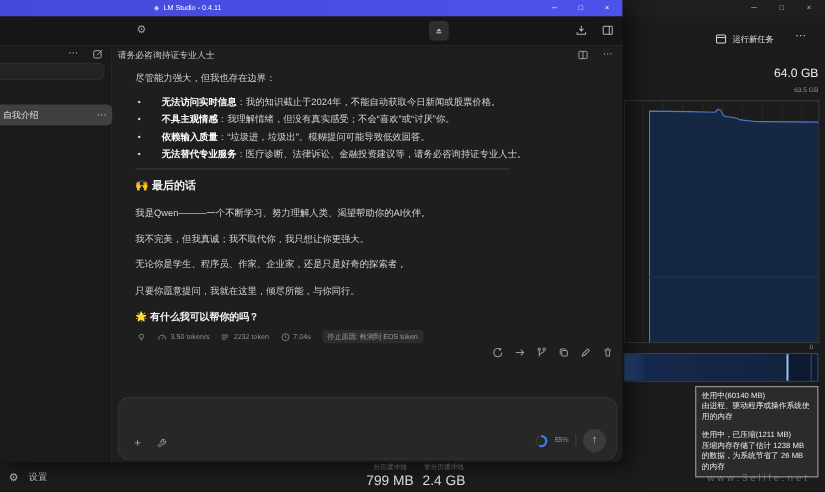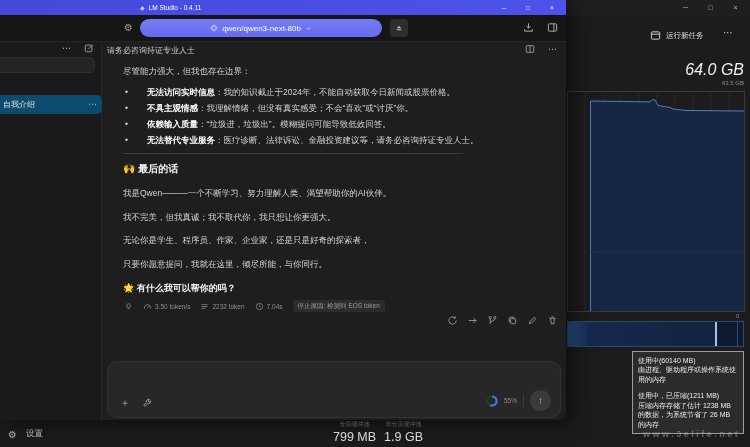--- a/index.html
+++ b/index.html
@@ -9,21 +9,21 @@
   svg { display:block; }
 
   
   .tm-titlebar { position:absolute; left:566px; top:0; right:0; height:16px; background:#1f1f1f; }
   .tm-controls { position:absolute; right:2px; top:0; height:16px; display:flex; }
   .tm-controls span { width:25px; text-align:center; line-height:16px; font-size:7px; color:#bdbdbd; cursor:default; }
   .tm-run { position:absolute; left:650px; top:30px; display:flex; align-items:center; gap:5px;
             font-size:7.5px; color:#e3e3e3;text-align:center; }
   .tm-run svg { color:#d9d9d9; }
   .tm-more { position:absolute; left:723px; top:27px; color:#cccccc; font-size:10px; letter-spacing:1px; }
-  .tm-total { position:absolute; right:6px; top:61px; font-size:16px; color:#f0f0f0;font-style:italic; }
+  .tm-total { position:absolute; right:6px; top:61px; font-size:11px; color:#f0f0f0; }
   .tm-scale { position:absolute; right:6px; top:80px; font-size:6px; color:#8f8f8f; }
   .tm-graph { position:absolute; left:567px; top:91px; width:178px; height:221px; }
   .tm-zero  { position:absolute; left:736px; top:313px; font-size:6px; color:#8f8f8f; }
   .tm-bar { position:absolute; left:567px; top:321px; width:177px; height:26px;
             border:1px solid #2e4a6e; background:#0e1930; }
   .tm-bar .fill { position:absolute; left:0; top:0; bottom:0; width:84%;
             background:linear-gradient(90deg,#2d5590 0%,#16294d 14%,#12233f 100%); }
   .tm-bar .divider { position:absolute; left:84%; top:0; bottom:0; width:2px; background:#9fc3ee; }
   .tm-bar .seg2 { position:absolute; left:calc(84% + 2px); width:12%; top:0; bottom:0;
             background:#0d1a30; border-right:1px solid #2e4a6e; }
@@ -31,21 +31,21 @@
             border:1px solid #9c9c9c; padding:4px 5px; font-size:7px; line-height:1.35;
             color:#ededed; z-index:8; }
   .tm-tooltip .block + .block { margin-top:7px; }
   .tm-pools { position:absolute; left:333px; top:420px; display:flex; gap:8px; }
   .pool { text-align:center; }
   .pool .label { font-size:6px; color:#8a8a8a; white-space:nowrap; }
   .pool .value { font-size:12.5px; color:#e9e9e9; margin-top:1px; white-space:nowrap; }
   .tm-settings { position:absolute; left:8px; top:428px; display:flex; align-items:center; gap:9px;
             color:#c8c8c8; font-size:8.5px; }
   .tm-settings .gear { font-size:10px; color:#bababa; }
-  .watermark { position:absolute; left:643px; top:429px; font-size:9px; font-weight:bold;
+  .watermark { position:absolute; left:643px; top:429px; font-size:9px; font-weight:normal;
             letter-spacing:2.5px; color:rgba(160,160,160,.55); z-index:9; white-space:nowrap; }
 
   
   .lm { position:absolute; left:0; top:0; width:566px; height:420px; background:#1d1d1d; z-index:5;
         box-shadow:6px 4px 22px rgba(0,0,0,.6); border-radius:0 0 8px 0; overflow:hidden; }
   .lm-titlebar { position:absolute; left:0; top:0; right:0; height:15px;
         background:linear-gradient(90deg,#4549db,#4d52ea); }
   .lm-title { position:absolute; left:140px; top:0; height:15px; display:flex; align-items:center; gap:4px;
         font-size:6.5px; color:#ffffff; }
   .lm-title .gem { color:#c9ccff; font-size:6px; }
@@ -60,41 +60,41 @@
   .eject-btn { position:absolute; left:390px; top:4px; width:18px; height:18px; border-radius:4px;
         background:#2e2e2e; display:flex; align-items:center; justify-content:center; color:#c0c0c0; }
   .tb-right { position:absolute; right:8px; top:7px; display:flex; gap:13px; color:#b8b8b8; }
 
   .lm-sidebar { position:absolute; left:0; top:42px; width:102px; bottom:0; background:#1a1a1a;
         border-right:1px solid #282828; }
   .sb-top { position:absolute; top:1px; right:7px; display:flex; gap:12px; align-items:center; color:#b5b5b5; }
   .sb-top .dots { font-size:9px; letter-spacing:1px; }
   .sb-search { position:absolute; left:-6px; top:15px; width:101px; height:16px; background:#242424;
         border:1px solid #2f2f2f; border-radius:6px; }
-  .sb-item { position:absolute; left:0; top:53px; width:102px; height:19px; background:#0c4a6e;
+  .sb-item { position:absolute; left:0; top:53px; width:102px; height:19px; background:#404040;
         border-radius:0 5px 5px 0; }
   .sb-item .txt { position:absolute; left:3px; top:0; line-height:19px; font-size:8px; color:#e2e2e2; white-space:nowrap; }
   .sb-item .more { position:absolute; right:5px; top:0; line-height:19px; font-size:9px; color:#b0b0b0; }
 
   .lm-chat { position:absolute; left:103px; top:42px; right:0; bottom:0; background:#1e1e1e; }
   .chat-title { position:absolute; left:4px; top:3px; font-size:8px; color:#c9c9c9; }
   .ch-icons { position:absolute; right:9px; top:2px; display:flex; gap:13px; align-items:center; color:#a8a8a8; }
   .ch-icons .dots { font-size:9px; }
 
   .msg { position:absolute; left:20px; top:0; width:350px; font-size:8.5px; color:#d4d4d4; }
   .msg b { color:#ffffff;margin-left:11px; }
   .msg-intro { position:absolute; top:24px; white-space:nowrap; }
   .msg-bullets { position:absolute; top:42px; }
   .bullet { position:relative; padding-left:13px; line-height:16px; white-space:nowrap; }
   .bullet .dot { position:absolute; left:2px; color:#cfcfcf; }
   .msg-hr { position:absolute; top:111px; width:340px; border-top:1px solid #3c3c3c; }
   .msg-heading { position:absolute; top:120px; font-size:10px; font-weight:bold; color:#f3f3f3; white-space:nowrap; }
   .msg-paras { position:absolute; top:146px; }
   .msg-paras p { line-height:10px; margin-bottom:13.5px; white-space:nowrap; }
-  .msg-closing { position:absolute; top:240px; font-size:9px; font-weight:bold; color:#f3f3f3; white-space:nowrap; }
+  .msg-closing { position:absolute; top:240px; font-size:9px; font-weight:bold; color:#f3f3f3; white-space:nowrap;font-family:Liberation Serif, serif; }
   .msg-stats { position:absolute; top:258px; left:1px; display:flex; gap:10px; align-items:center;
         font-size:6.5px; color:#8f8f8f; white-space:nowrap; }
   .stat { display:flex; align-items:center; gap:3px; }
   .stop-chip { background:#2c2c2c; border-radius:3px; padding:1.5px 5px; color:#9a9a9a; }
   .msg-actions { position:absolute; top:273px; right:-85px; display:flex; gap:9px; color:#9a9a9a; }
   .msg-actions .icon-btn { width:11px; height:11px; }
 
   .input-box { position:absolute; left:4px; right:5px; top:319px; height:57px; background:#272727;
         border:1px solid #333333; border-radius:10px; }
   .input-box input { position:absolute; left:10px; top:8px; width:300px; background:transparent; border:none;
@@ -172,21 +172,21 @@
     </div>
   </div>
 
   <div class="tm-pools">
       <div class="pool">
         <div class="label">分页缓冲池</div>
         <div class="value">799 MB</div>
       </div>
       <div class="pool">
         <div class="label">非分页缓冲池</div>
-        <div class="value">1.9 GB</div>
+        <div class="value">2.4 GB</div>
       </div>
     </div>
 
   <div class="tm-settings">
     <span class="gear">⚙</span>
     <span>设置</span>
   </div>
 
   <div class="watermark">www.3elife.net</div>
 
@@ -199,37 +199,20 @@
       </div>
       <div class="lm-controls">
         <span>─</span>
         <span>□</span>
         <span>×</span>
       </div>
     </div>
 
     <div class="lm-toolbar">
       <span class="tb-gear">⚙</span>
-      <div class="model-pill">
-        <span>
-          <svg width="8" height="8" viewBox="0 0 12 12" fill="none" stroke="#fff" stroke-width="1">
-            <rect x="3" y="3" width="6" height="6" rx="1"></rect>
-              <line x1="6" y1="1" x2="6" y2="3"></line>
-              <line x1="6" y1="9" x2="6" y2="11"></line>
-            <line x1="1" y1="6" x2="3" y2="6"></line>
-              <line x1="9" y1="6" x2="11" y2="6"></line>
-          </svg>
-        </span>
-        <span>qwen/qwen3-next-80b</span>
-        <span>
-          <svg width="7" height="7" viewBox="0 0 12 12" fill="none" stroke="#e4e5ff" stroke-width="1.5">
-            <path d="M3 4.5L6 7.5L9 4.5"></path>
-          </svg>
-        </span>
-      </div>
       <div class="eject-btn">
         <svg width="8" height="8" viewBox="0 0 12 12" fill="currentColor">
           <path d="M2.5 6.5L6 3L9.5 6.5Z"></path>
             <rect x="2.5" y="8" width="7" height="1.4"></rect>
         </svg>
       </div>
       <div class="tb-right">
         <span>
           <svg width="11" height="11" viewBox="0 0 12 12" fill="none" stroke="currentColor" stroke-width="1">
             <path d="M6 1.5v5 M3.8 4.5L6 6.7L8.2 4.5 M1.8 8v2h8.4V8"></path>

